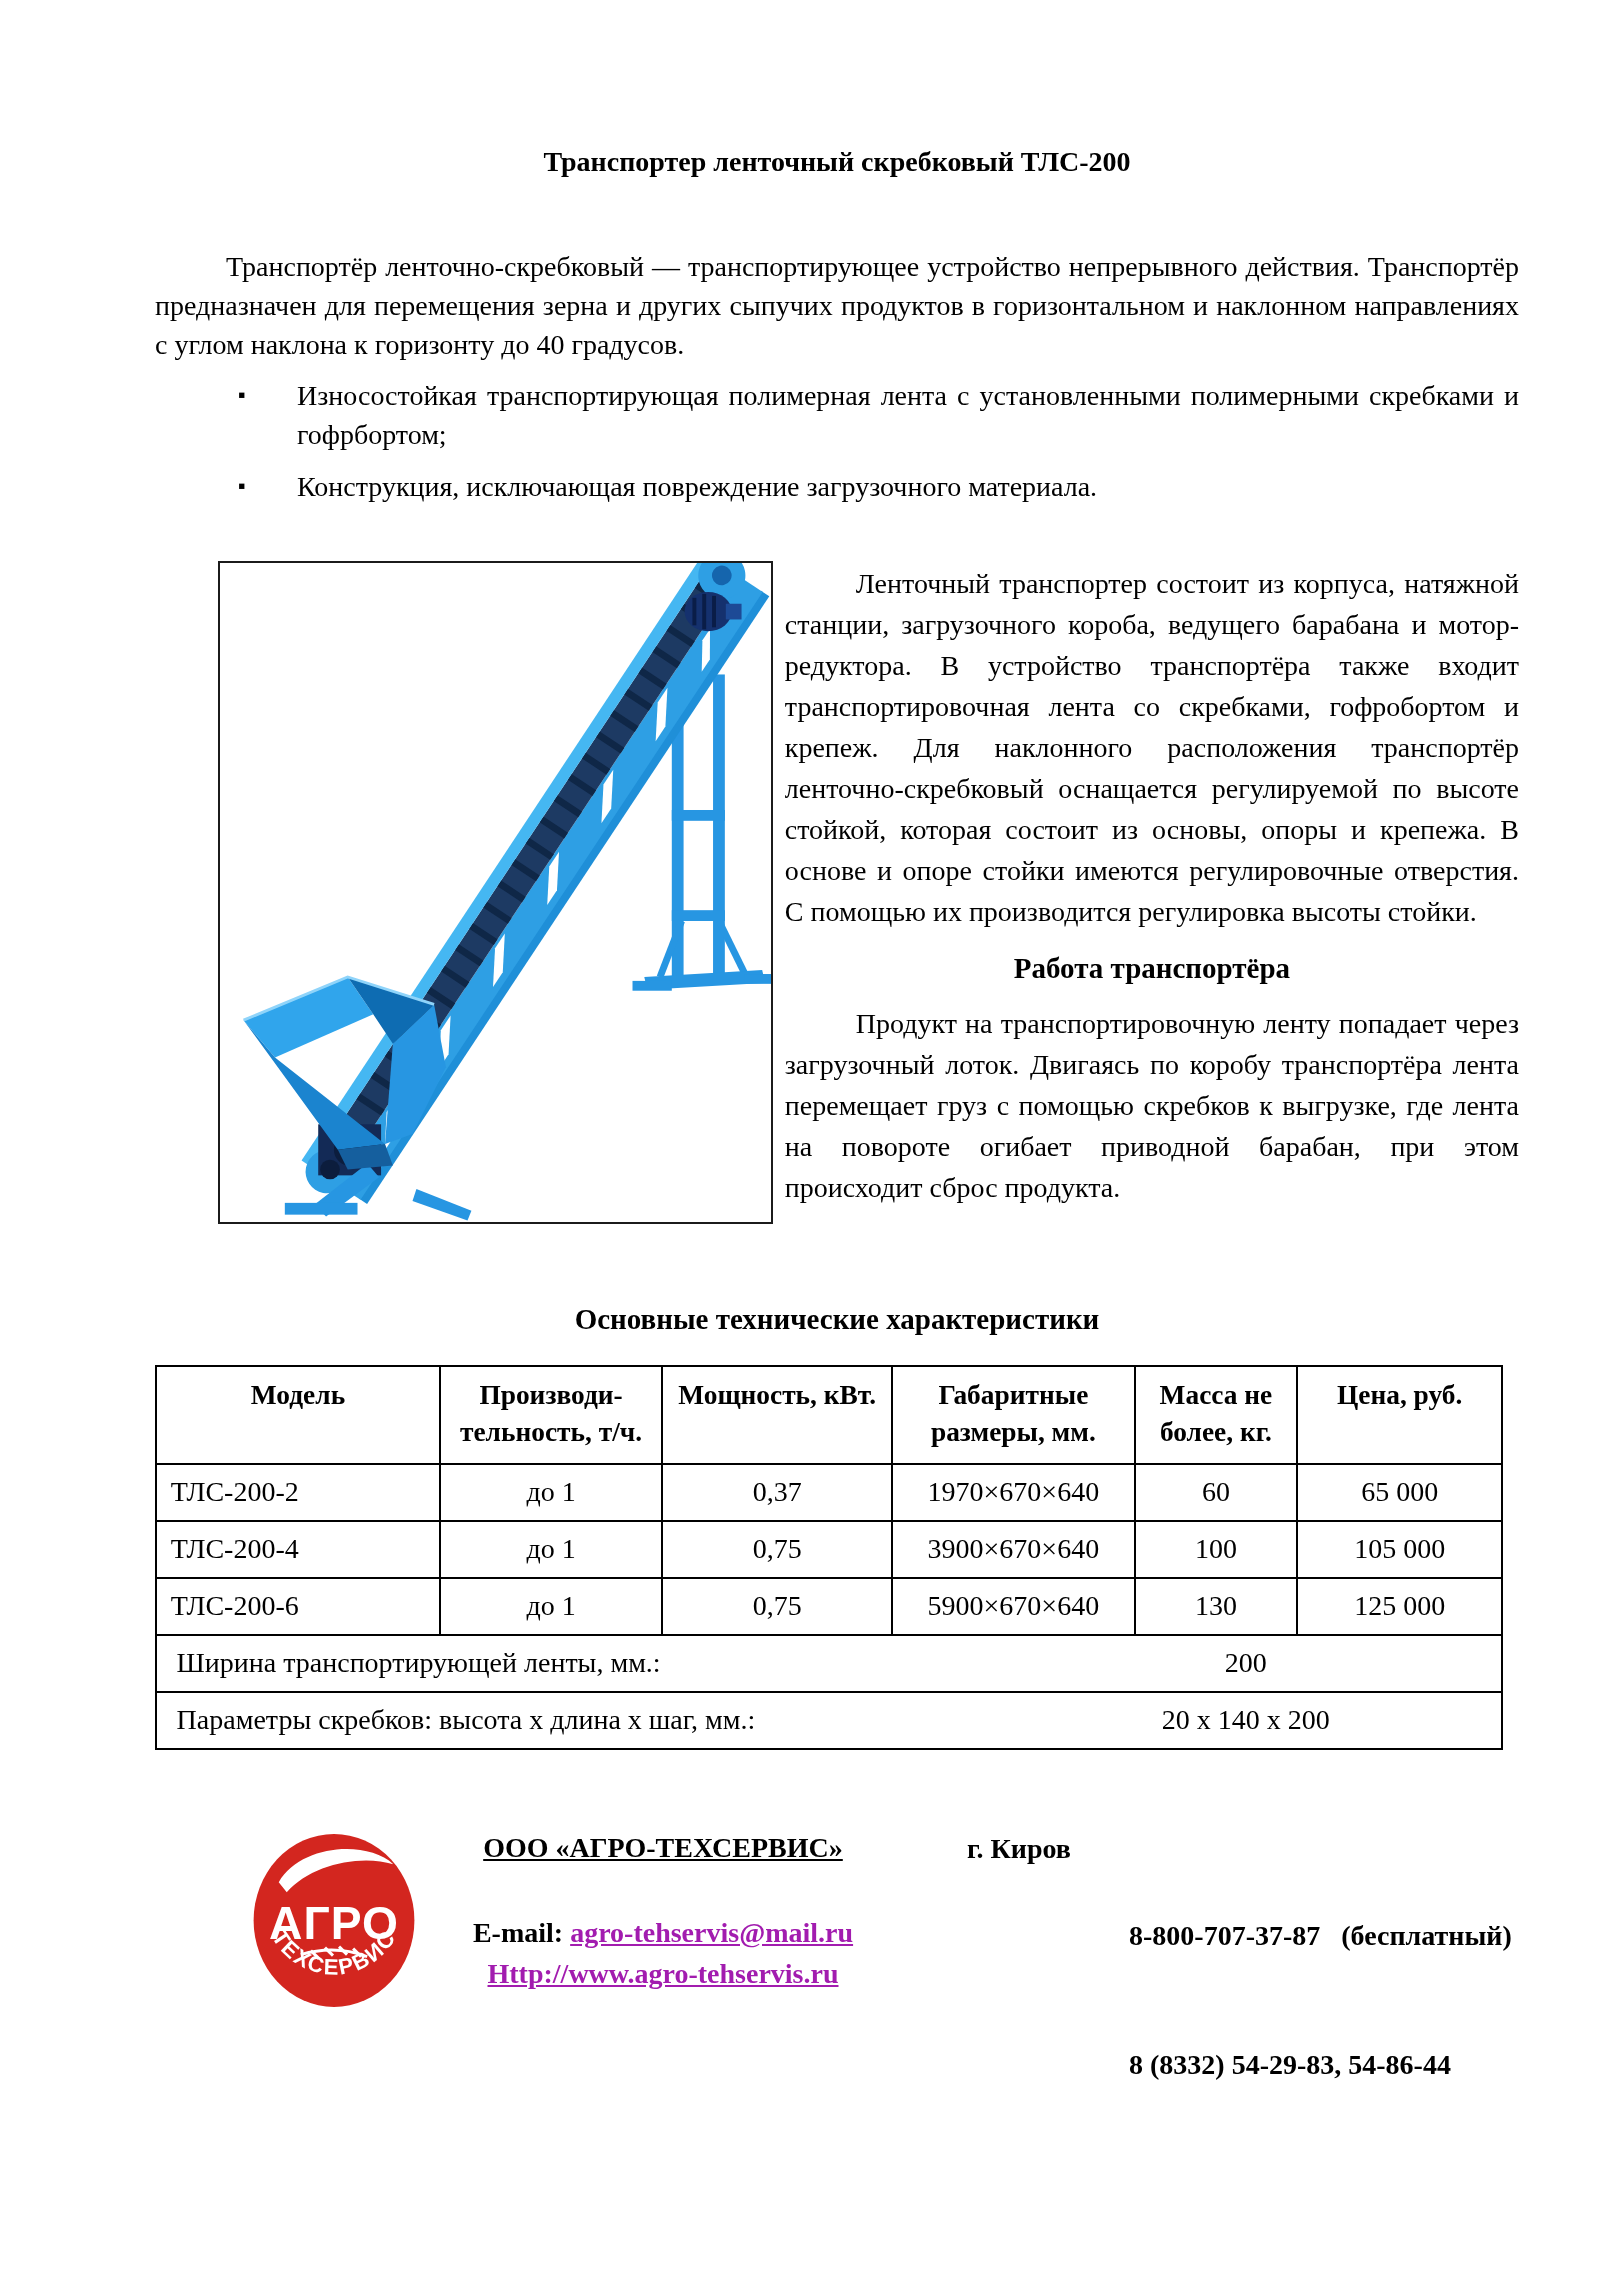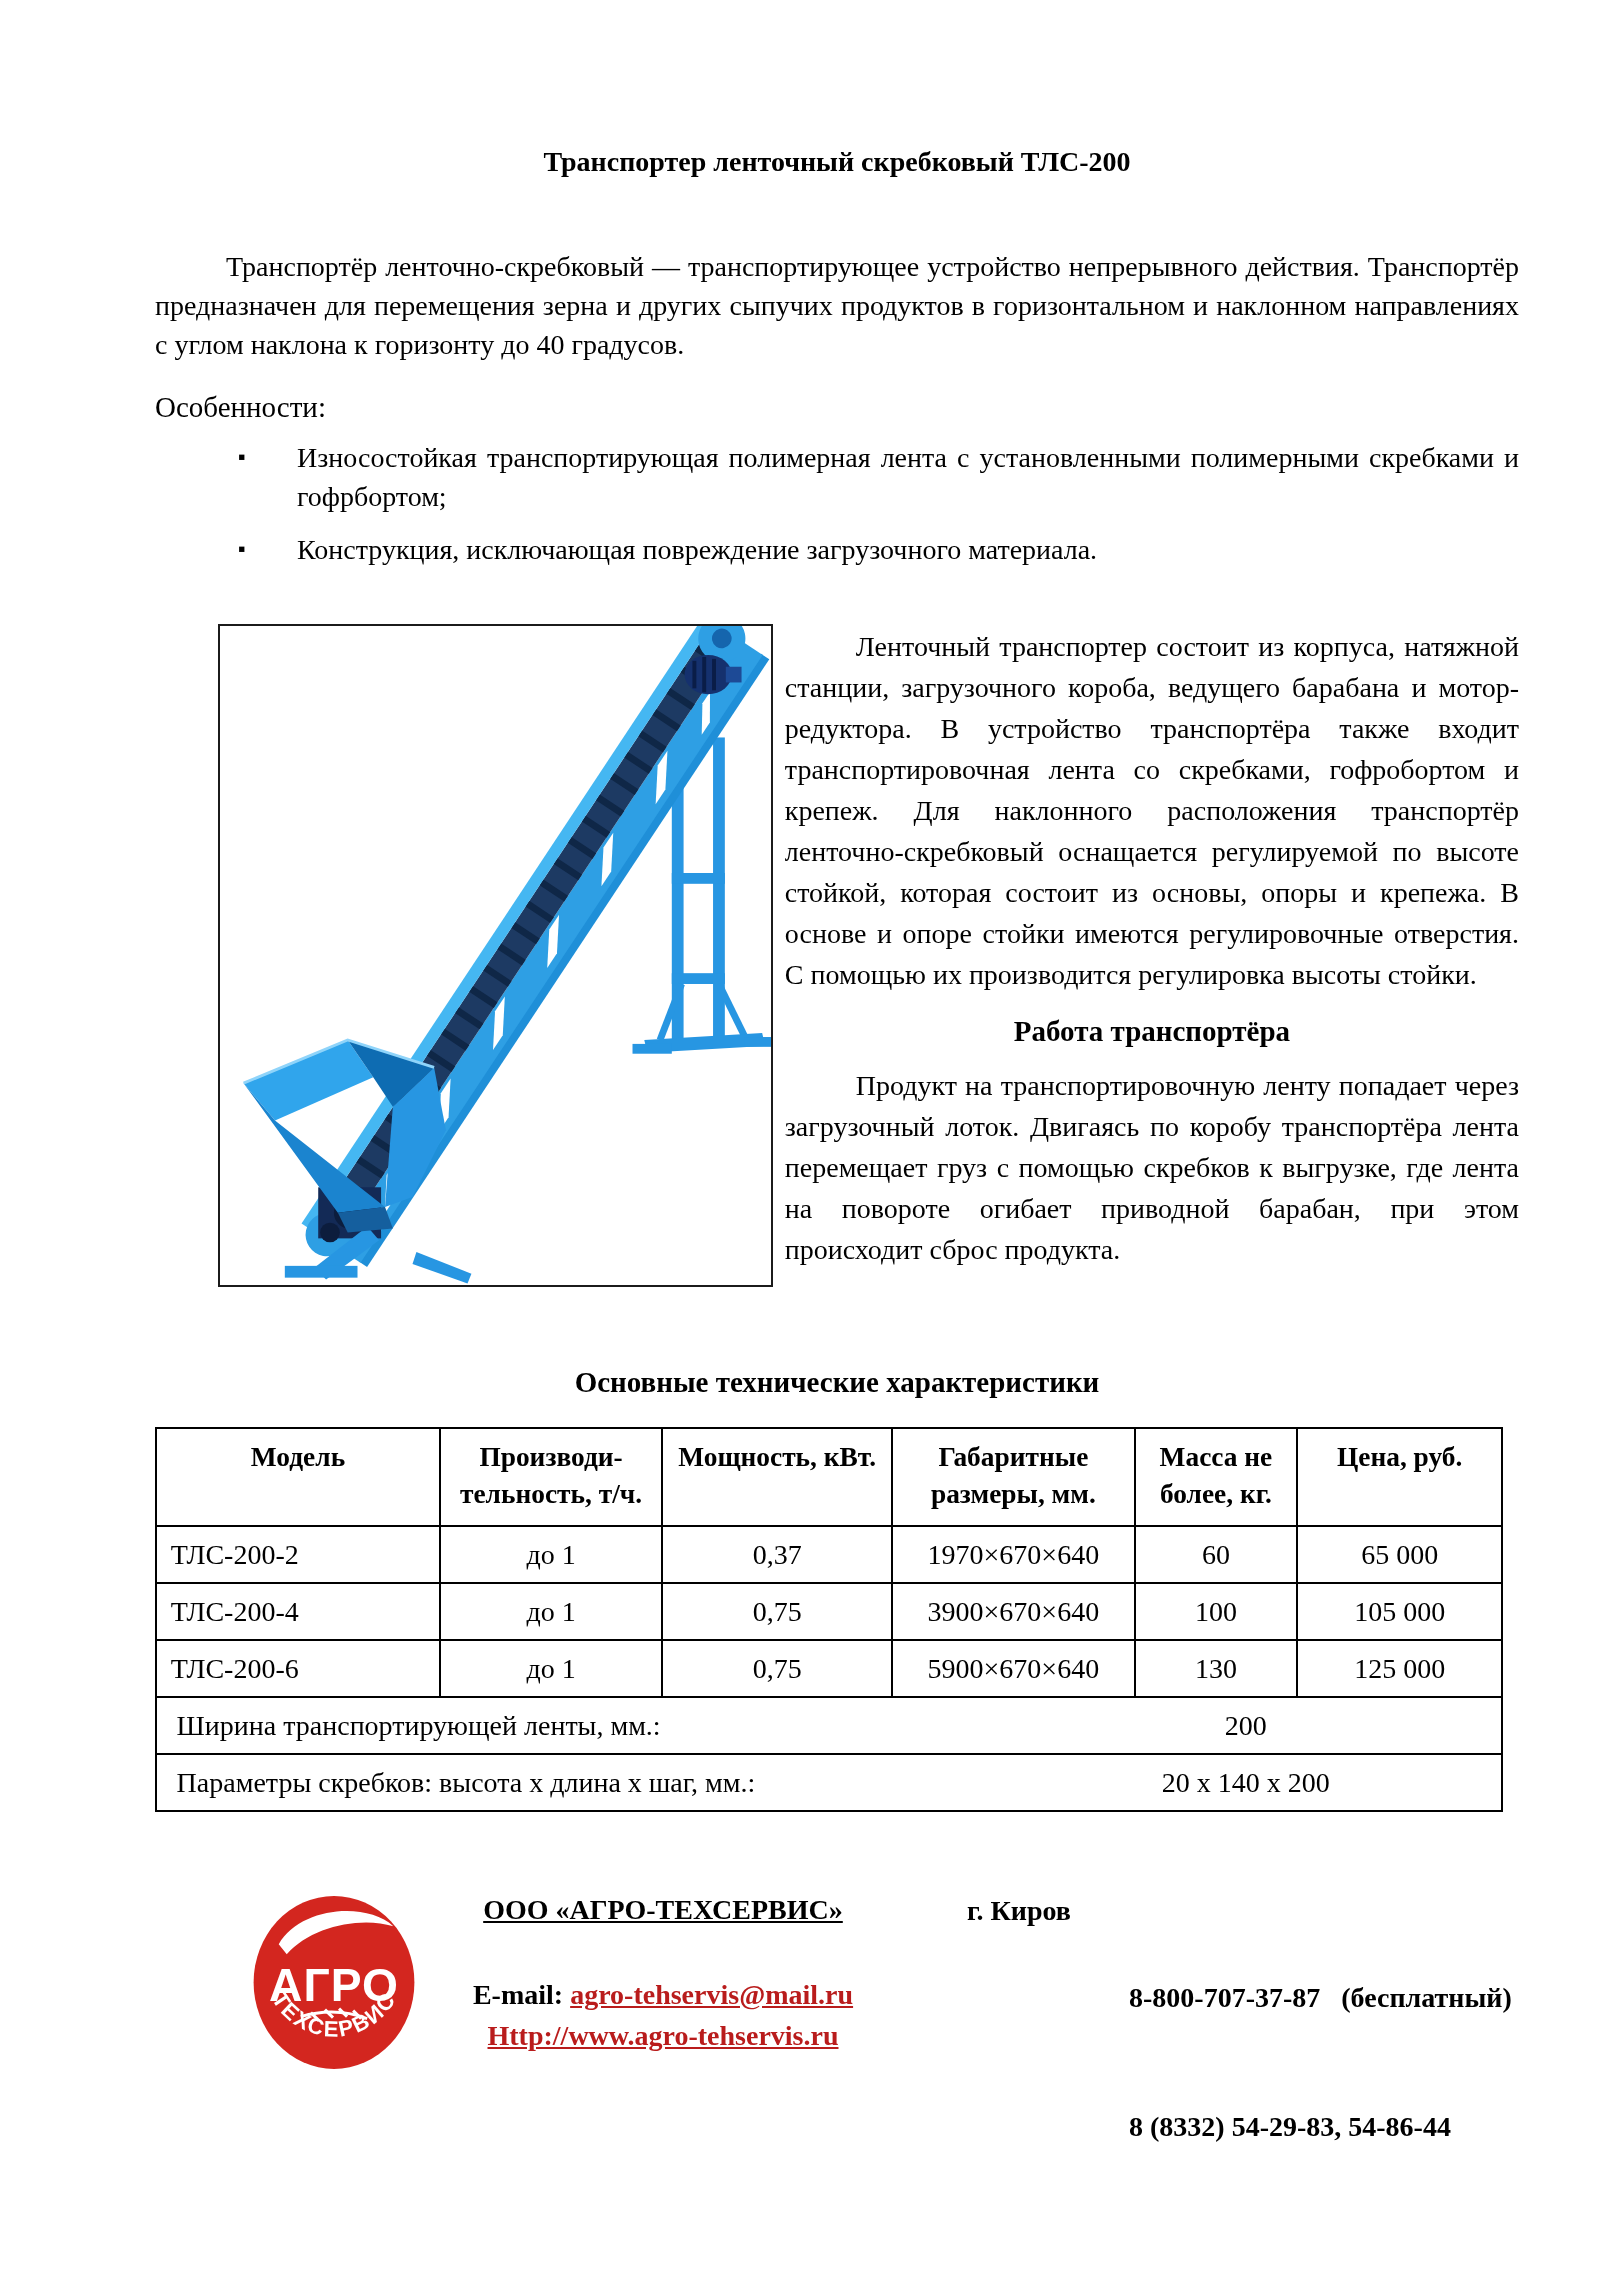--- a/index.html
+++ b/index.html
@@ -71,34 +71,33 @@
   .footer{ margin-top:78px; display:flex; align-items:flex-start; }
   .logo-wrap{ margin-left:93px; width:172px; height:201px; }
   .logo-wrap svg{ width:100%; height:100%; display:block; }
   .mid-col{ margin-left:47px; width:392px; text-align:center; }
   .company{
     font-size:28px; font-weight:bold; text-decoration:underline;
     line-height:39px;
   }
   .email-line{ margin-top:45px; font-size:28px; font-weight:bold; line-height:41px; }
   .site-line{ font-size:28px; font-weight:bold; line-height:41px; }
-  a.blue-link{ color:#b91c1c; text-decoration:underline; font-weight:bold; cursor:pointer; }
+  a.blue-link{ color:#a21caf; text-decoration:underline; font-weight:bold; cursor:pointer; }
   .city{ margin-left:108px; width:127px; font-size:28px; font-weight:bold; line-height:41px; }
   .phones{ margin-left:35px; font-size:28px; font-weight:bold; line-height:43px; white-space:pre; }
 </style>
 </head>
 <body>
 
 <div class="page">
 
   <h1 class="doc-title">Транспортер ленточный скребковый ТЛС-200</h1>
 
   <p class="intro">Транспортёр ленточно-скребковый — транспортирующее устройство непрерывного действия. Транспортёр предназначен для перемещения зерна и других сыпучих продуктов в горизонтальном и наклонном направлениях с углом наклона к горизонту до 40 градусов.</p>
 
-  <div class="features-heading">Особенности:</div>
   <ul class="features">
     <li>Износостойкая транспортирующая полимерная лента с установленными полимерными скребками и гофрбортом;</li>
     <li>Конструкция, исключающая повреждение загрузочного материала.</li>
   </ul>
 
   <div class="media-row">
     <figure class="photo">
 
       <svg viewBox="0 0 561 668">
         <rect x="0" y="0" width="561" height="668" fill="#ffffff"></rect>

